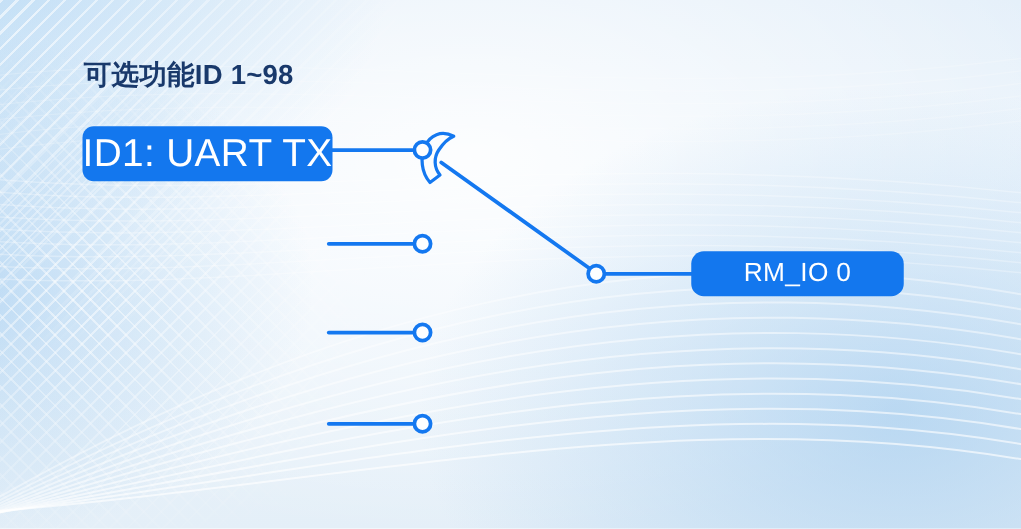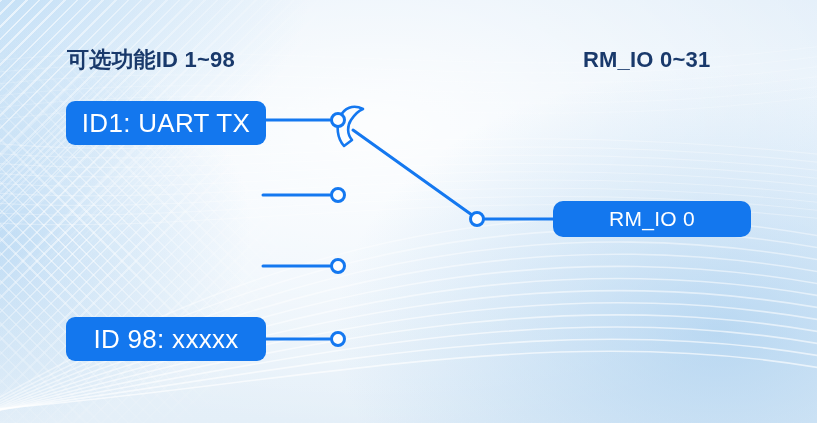--- a/index.html
+++ b/index.html
@@ -40,25 +40,25 @@
   
   .group-title {
     position:absolute; font-weight:700; font-size:22px; letter-spacing:.2px;
     color:var(--title-text,#19396b); white-space:nowrap;
   }
   .title-left  { left:67px;  top:45px; }
   .title-right { left:583px; top:47px; }
   .node {
     position:absolute; display:flex; align-items:center; justify-content:center;
     background:var(--node-fill,#1377ee); color:var(--node-text,#fff);
-    border-radius:9px; font-size:26px; letter-spacing:.3px; white-space:nowrap;
+    border-radius:9px; font-size:31px; letter-spacing:.3px; white-space:nowrap;
   }
   .node-left { left:66px; width:200px; height:44px; }
   .n1 { top:101px; } .n2 { top:173px; } .n3 { top:244px; } .n4 { top:317px; }
-  .node-right { left:553px; top:201px; width:198px; height:36px; border-radius:10px; font-size:21px; }
+  .node-right { left:553px; top:201px; width:170px; height:36px; border-radius:10px; font-size:21px; }
 </style>
 </head>
 <body>
 
 <div class="stage" style="--node-fill: #1377ee; --node-text: #ffffff; --connector: #1478f0; --title-text: #19396b;">
 
   <div class="bg-base"></div>
   <div class="stripes-tl"></div>
   <div class="stripes-left"></div>
   <svg class="bg-waves" id="bg-waves" viewBox="0 0 817 423">
@@ -104,20 +104,18 @@
     <line class="wire" x1="484" y1="219" x2="554" y2="219"></line>
 
     <circle class="term" cx="338" cy="120" r="6.5"></circle>
     <circle class="term" cx="338" cy="195" r="6.5"></circle>
     <circle class="term" cx="338" cy="266" r="6.5"></circle>
     <circle class="term" cx="338" cy="339" r="6.5"></circle>
     <circle class="term" cx="477" cy="219" r="6.5"></circle>
   </svg>
 
   <div class="group-title title-left">可选功能ID 1~98</div>
-  <div class="group-title title-right">RM_IO 0~31</div>
 
   <div class="node node-left n1">ID1: UART TX</div>
-  <div class="node node-left n4">ID 98: xxxxx</div>
 
   <div class="node node-right">RM_IO 0</div>
 
 </div>
 
 </body></html>

